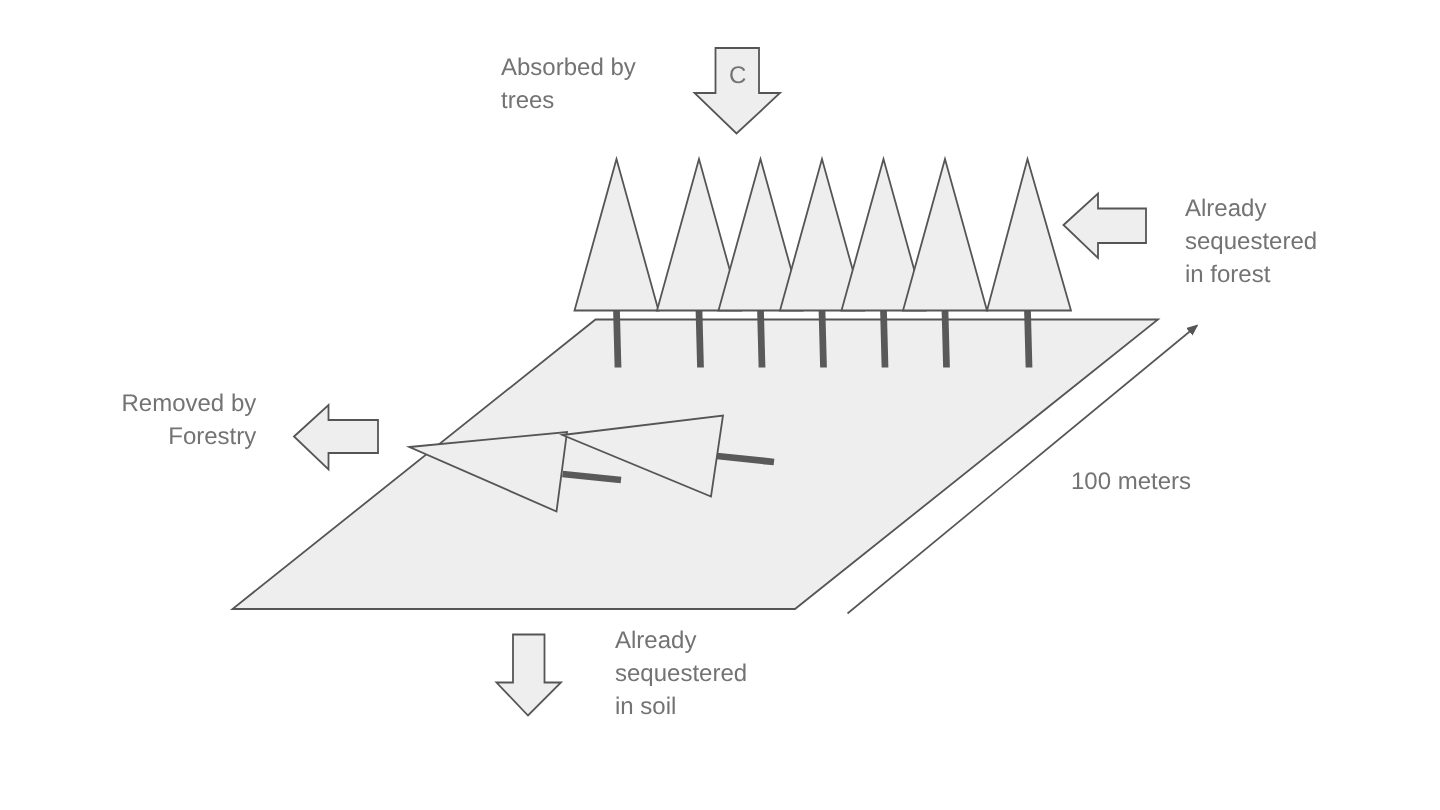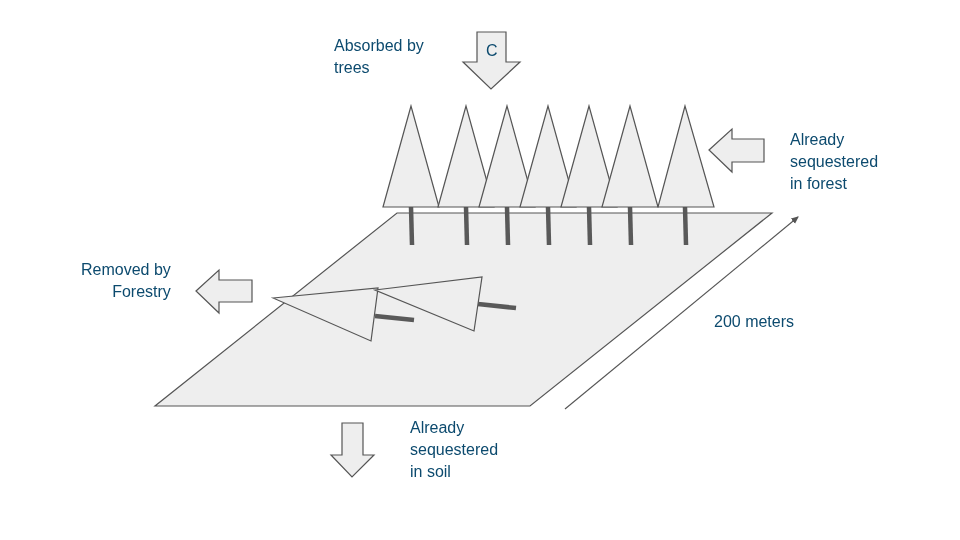--- a/index.html
+++ b/index.html
@@ -1,18 +1,18 @@
 <!DOCTYPE html>
 <html><head>
 <meta charset="utf-8">
 <style>
   html, body { margin:0; padding:0; background:#ffffff; }
   body { width:960px; height:540px; position:relative; overflow:hidden; font-family:"Liberation Sans", sans-serif; }
   svg { position:absolute; left:0; top:0; }
-  .lbl { position:absolute; font-size:16px; line-height:22px; color:#0c4a6e; white-space:pre; font-family:"Liberation Sans", sans-serif; }
+  .lbl { position:absolute; font-size:16px; line-height:22px; color:#737373; white-space:pre; font-family:"Liberation Sans", sans-serif; }
   .shape { fill:#eeeeee; stroke:#555555; stroke-width:1.2; }
   .trunk { stroke:#595959; stroke-width:4.5; stroke-linecap:butt; }
 </style>
 </head>
 <body>
 
 <svg width="960" height="540" viewBox="0 0 960 540">
   <defs>
     <marker id="arrowhead" markerWidth="8" markerHeight="8" refX="6" refY="3" orient="auto">
       <path d="M0,0 L7,3 L0,6 Z" fill="#555555"></path>
@@ -75,16 +75,16 @@
 </svg>
 
 <div class="lbl" style="left:334px; top:35px;">Absorbed by
 trees</div>
 <div class="lbl" style="left:486px; top:40px;">C</div>
 <div class="lbl" style="left:790px; top:129px;">Already
 sequestered
 in forest</div>
 <div class="lbl" style="left:81px; top:259px;text-align:right;">Removed by
 Forestry</div>
-<div class="lbl" style="left:714px; top:311px;">200 meters</div>
+<div class="lbl" style="left:714px; top:311px;">100 meters</div>
 <div class="lbl" style="left:410px; top:417px;">Already
 sequestered
 in soil</div>
 
 </body></html>

